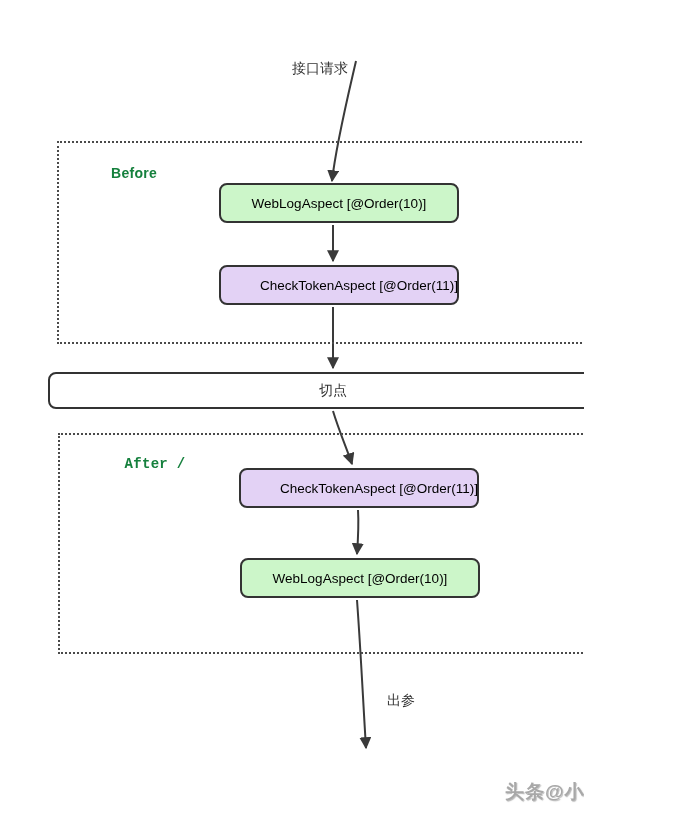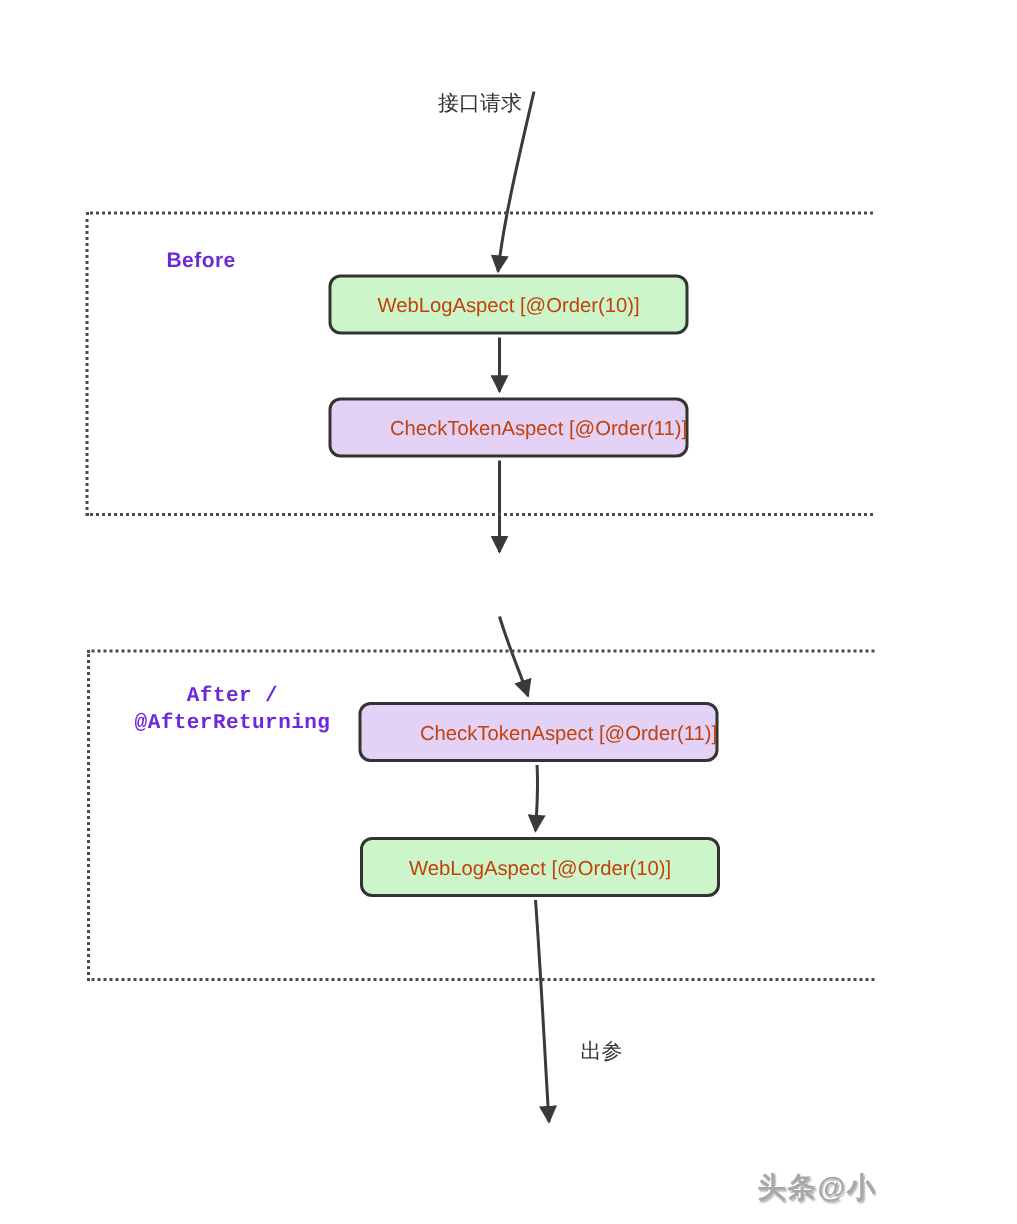--- a/index.html
+++ b/index.html
@@ -10,29 +10,29 @@
   }
   svg.arrows { position:absolute; left:0; top:0; width:678px; height:816px; pointer-events:none; }
 
   .flow-label { position:absolute; font-size:14px; color:#333; white-space:nowrap; }
   .label-request { left:292px; top:60px; }
   .label-output  { left:387px; top:692px; }
 
   .group { position:absolute; border:2px dotted #4a4a4a; box-sizing:border-box; background:transparent; }
   .group-before { left:57px; top:141px; width:548px; height:203px; }
   .group-after  { left:58px; top:433px; width:552px; height:221px;font-family:Liberation Mono, monospace; }
-  .group-label  { position:absolute; font-weight:bold; font-size:14px; color:#6d28d9; letter-spacing:0.3px; }
+  .group-label  { position:absolute; font-weight:bold; font-size:14px; color:#15803d; letter-spacing:0.3px; }
   .group-before .group-label { left:52px; top:22px; }
   .group-after  .group-label { left:25px; top:20px; width:140px; text-align:center; line-height:18px; }
 
   .node {
     position:absolute; box-sizing:border-box; width:240px; height:40px;
     border:2px solid #333; border-radius:8px;
     display:flex; align-items:center; justify-content:center;
-    font-size:13.5px; color:#c2410c; white-space:nowrap;
+    font-size:13.5px; color:#000000; white-space:nowrap;
   }
   .node-green  { background:#ccf6c9; }
   .node-purple { background:#e3d2f5;padding-left:40px; }
   .n-green1  { left:219px; top:183px; }
   .n-purple1 { left:219px; top:265px; }
   .n-purple2 { left:239px; top:468px; }
   .n-green2  { left:240px; top:558px; }
 
   .pointcut {
     position:absolute; left:48px; top:372px; width:570px; height:37px;
@@ -75,25 +75,25 @@
   <div class="flow-label label-request">接口请求</div>
 
   <div class="group group-before">
     <div class="group-label">Before</div>
   </div>
 
   <div class="node node-green n-green1">WebLogAspect [@Order(10)]</div>
 
   <div class="node node-purple n-purple1">CheckTokenAspect [@Order(11)]</div>
 
+  <div class="pointcut">切点</div>
 
   <div class="group group-after">
     <div class="group-label">
       <div>After /</div>
-      <div>@AfterReturning</div>
     </div>
   </div>
 
   <div class="node node-purple n-purple2">CheckTokenAspect [@Order(11)]</div>
 
   <div class="node node-green n-green2">WebLogAspect [@Order(10)]</div>
 
   <div class="flow-label label-output">出参</div>
 
   <div class="wm-author">头条@小哈学</div>

